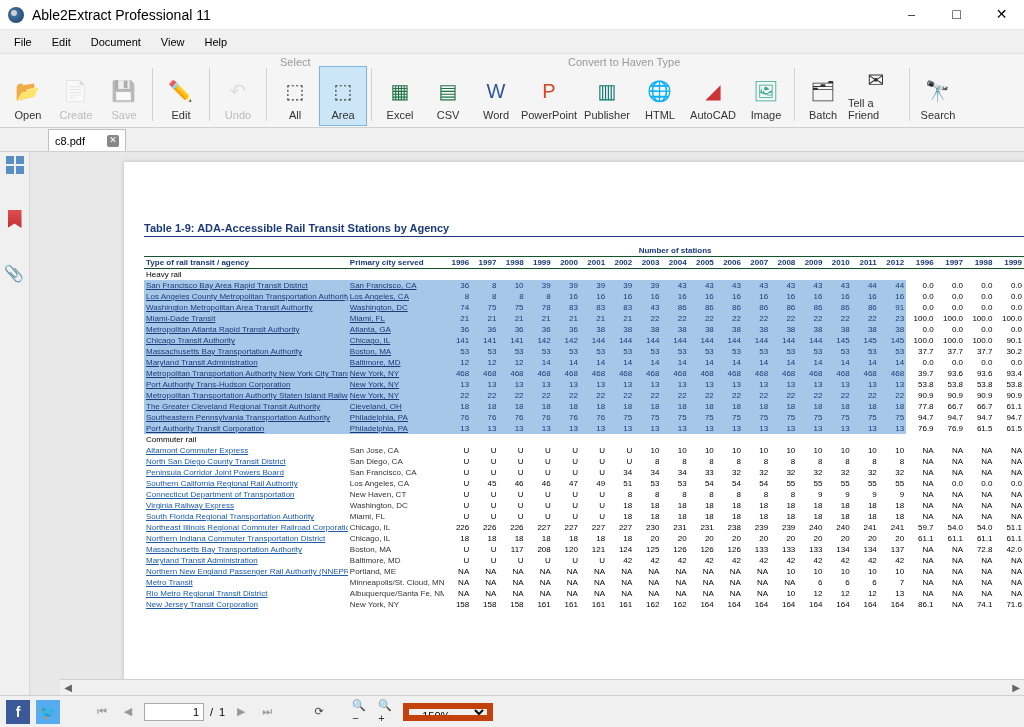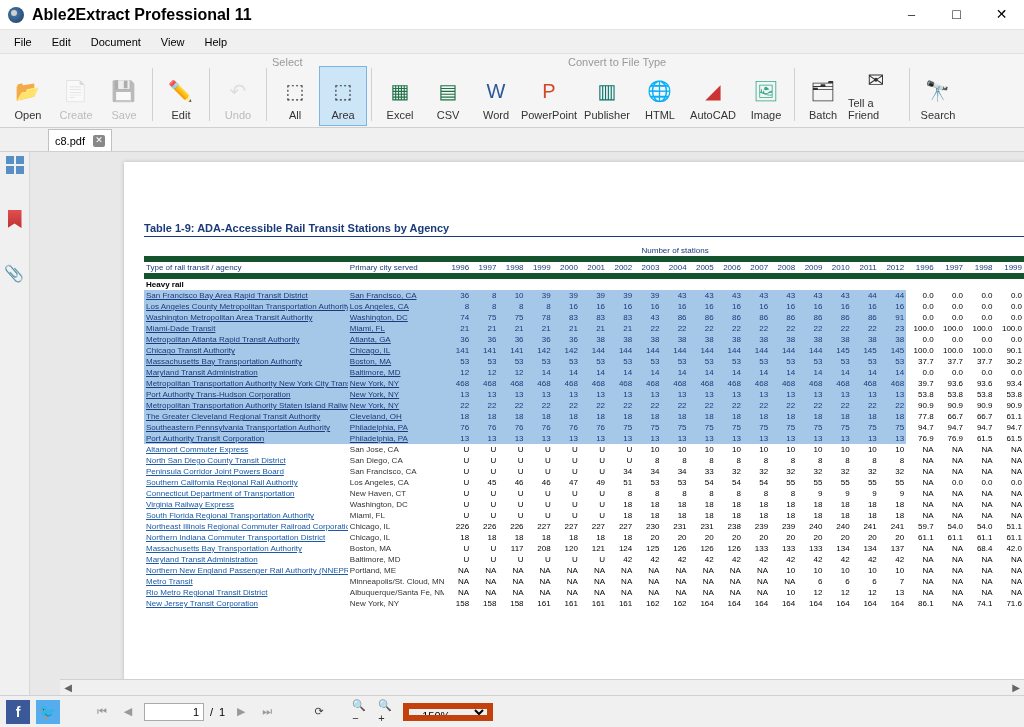--- a/index.html
+++ b/index.html
@@ -2,71 +2,71 @@
 <html><head>
 <meta charset="utf-8">
 <style>
 * { margin: 0; padding: 0; box-sizing: border-box; font-family: "Segoe UI", Tahoma, sans-serif; }
 body { width: 1024px; height: 727px; overflow: hidden; background: #fff; }
 
 
 .titlebar { height: 30px; display: flex; align-items: center; padding: 0 0 0 8px; background: #fff; border-bottom: 1px solid #e5e5e5; }
 .titlebar .app-icon { width: 16px; height: 16px; margin-right: 8px; background: radial-gradient(circle at 40% 40%, #4a7fb5, #1a3a5a); border-radius: 50%; position: relative; }
 .titlebar .app-icon::after { content: ""; position: absolute; top: 3px; left: 3px; width: 6px; height: 6px; background: #d0d0d0; border-radius: 50%; }
-.titlebar .title { font-size: 16px; color: #000; font-weight: bold; }
+.titlebar .title { font-size: 14px; color: #000; }
 .titlebar .wincontrols { margin-left: auto; display: flex; }
 .titlebar .winbtn { width: 45px; height: 30px; display: flex; align-items: center; justify-content: center; font-size: 14px; font-family: "Segoe UI Symbol"; }
 
 
 .menubar { height: 24px; display: flex; align-items: center; padding: 0 4px; background: #f0f0f0; border-bottom: 1px solid #e0e0e0; font-size: 11px; }
 .menubar .menuitem { padding: 4px 10px; }
 
 
 .toolbar { height: 74px; background: #f5f5f5; border-bottom: 1px solid #d0d0d0; position: relative; display: flex; padding: 0 4px; }
 .toolbar .group-label { position: absolute; top: 2px; font-size: 11px; color: #999; }
-.toolbar .lbl-select { left: 272px; }
+.toolbar .lbl-select { left: 280px; }
 .toolbar .lbl-convert { left: 568px; }
 .tbutton { width: 48px; height: 60px; margin-top: 12px; display: flex; flex-direction: column; align-items: center; justify-content: flex-end; padding-bottom: 4px; font-size: 11px; color: #333; border: 1px solid transparent; }
 .tbutton.wide { width: 58px; }
 .tbutton.active { background: #cde6f7; border: 1px solid #7ab6e0; }
 .tbutton .ticon { width: 28px; height: 28px; margin-bottom: 4px; display: flex; align-items: center; justify-content: center; font-size: 20px; }
 .tbutton.disabled { color: #bbb; }
 .tbutton.disabled .ticon { filter: grayscale(1) opacity(0.4); }
 .tsep { width: 1px; background: #d0d0d0; margin: 14px 4px 6px; }
 
 
 .tabbar { height: 24px; background: #f0f0f0; border-bottom: 1px solid #d0d0d0; display: flex; align-items: flex-end; padding-left: 48px; }
-.tab { height: 22px; background: #fff; border: 1px solid #c0c0c0; border-bottom: none; padding: 2px 6px; font-size: 11px; display: flex; align-items: center; gap: 8px; }
+.tab { height: 22px; background: #fff; border: 1px solid #c0c0c0; border-bottom: none; padding: 2px 6px; font-size: 11px; display: flex; align-items: center; gap: 22px; }
 .tab .close { width: 12px; height: 12px; background: #888; color: #fff; border-radius: 2px; display: flex; align-items: center; justify-content: center; font-size: 9px; line-height: 1; }
 
 
 .content { display: flex; height: 543px; }
 .leftbar { width: 30px; background: #f0f0f0; border-right: 1px solid #d8d8d8; display: flex; flex-direction: column; align-items: center; padding-top: 4px; gap: 12px; }
 .leftbar .thumbgrid { width: 18px; height: 18px; display: grid; grid-template-columns: 1fr 1fr; grid-template-rows: 1fr 1fr; gap: 2px; }
 .leftbar .thumbgrid span { background: #5a8fc6; }
 .leftbar .bookmark { width: 14px; height: 18px; background: linear-gradient(#e05050, #c03030); clip-path: polygon(0 0, 100% 0, 100% 100%, 50% 75%, 0 100%); }
 .leftbar .clip { font-size: 16px; color: #4a8fd0; }
 
 .docarea { flex: 1; background: #e8e8e8; position: relative; overflow: hidden; }
 .page { position: absolute; top: 10px; left: 58px; width: 920px; height: 520px; background: #fff; box-shadow: 0 0 4px rgba(0,0,0,.2); padding: 60px 20px 10px 20px; overflow: hidden; margin-left: 36px; }
 .hscroll { position: absolute; bottom: 0; left: 30px; right: 0; height: 16px; background: #f0f0f0; border-top: 1px solid #d0d0d0; display:flex; }
 .hscroll .arrow { width: 16px; display:flex; align-items:center; justify-content:center; font-size:10px; color:#666;}
 .hscroll .track { flex:1; }
 
 .page .ptitle { font-size: 11px; font-weight: bold; color: #1a3a7a; border-bottom: 1px solid #1a3a7a; padding-bottom: 2px; margin-bottom: 8px; }
 .page table { width: 100%; border-collapse: collapse; font-size: 8px; table-layout: fixed; }
 .page th, .page td { text-align: right; padding: 1px 2px; overflow: hidden; white-space: nowrap; }
-.page th { color: #1a3a7a; font-weight: normal; border-bottom: 6px solid #14532d; }
+.page th { color: #1a3a7a; font-weight: bold; border-bottom: 1px solid #14532d; }
 .page th.left, .page td.left { text-align: left; }
 .page col.c-agency { width: 180px; }
 .page col.c-city { width: 85px; }
 .page col.c-yr { width: 24px; }
 .page col.c-na { width: 26px; }
 .nos-header { text-align:center !important; }
-.grouphdr td { font-weight: bold; color: #000; }
+.grouphdr td { font-weight: normal; color: #000; }
 .sel { background: #a6c8e8; color: #1a3a7a; font-weight: 500; }
 .sel.link { text-decoration: underline; }
 .plain td.left.name { color:#1a5aa8; text-decoration: underline;}
 .plain td.left.city { color:#333; }
 
 
 .statusbar { height: 32px; background: #f0f0f0; border-top: 1px solid #d0d0d0; display: flex; align-items: center; padding: 0 6px; gap: 6px; font-size: 11px; }
 .statusbar .social { width: 24px; height: 24px; display:flex; align-items:center; justify-content:center; color:#fff; font-weight:bold; font-size:14px; }
 .fb { background:#3b5998; } .tw { background:#55acee; }
 .navbtn { width:20px; height:20px; display:flex; align-items:center; justify-content:center; color:#999; border:1px solid transparent;}
@@ -90,21 +90,21 @@
 <div class="menubar">
   <div class="menuitem">File</div>
   <div class="menuitem">Edit</div>
   <div class="menuitem">Document</div>
   <div class="menuitem">View</div>
   <div class="menuitem">Help</div>
 </div>
 
 <div class="toolbar">
   <div class="group-label lbl-select">Select</div>
-  <div class="group-label lbl-convert">Convert to File Type</div>
+  <div class="group-label lbl-convert">Convert to Haven Type</div>
 
   <div class="tbutton">
       <div class="ticon">📂</div>
       <span>Open</span>
     </div>
   <div class="tbutton disabled">
       <div class="ticon">📄</div>
       <span>Create</span>
     </div>
   <div class="tbutton disabled">
@@ -609,20 +609,23 @@
               <td class="sel">13</td>
               <td class="sel">13</td>
               <td class="sel">13</td>
               <td class="sel">13</td>
               <td class="sel">13</td>
               <td>76.9</td>
               <td>76.9</td>
               <td>61.5</td>
               <td>61.5</td>
             </tr>
+            <tr class="grouphdr">
+              <td class="left" colspan="23">Commuter rail</td>
+            </tr>
             <tr class="plain">
               <td class="left name">Altamont Commuter Express</td>
               <td class="left city">San Jose, CA</td>
               <td>U</td>
               <td>U</td>
               <td>U</td>
               <td>U</td>
               <td>U</td>
               <td>U</td>
               <td>U</td>
@@ -856,21 +859,21 @@
               <td>126</td>
               <td>126</td>
               <td>133</td>
               <td>133</td>
               <td>133</td>
               <td>134</td>
               <td>134</td>
               <td>137</td>
               <td>NA</td>
               <td>NA</td>
-              <td>68.4</td>
+              <td>72.8</td>
               <td>42.0</td>
             </tr>
             <tr class="plain">
               <td class="left name">Maryland Transit Administration</td>
               <td class="left city">Baltimore, MD</td>
               <td>U</td>
               <td>U</td>
               <td>U</td>
               <td>U</td>
               <td>U</td>

